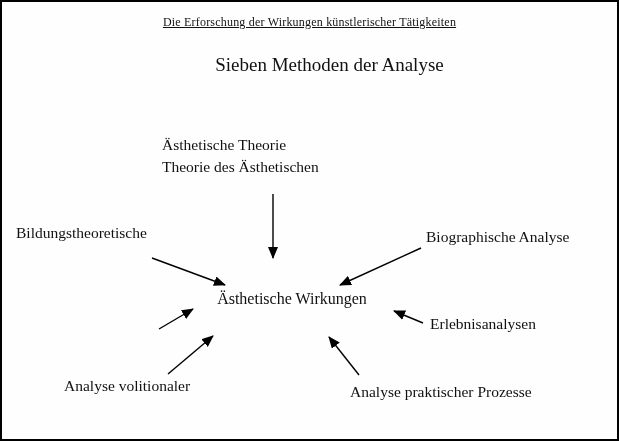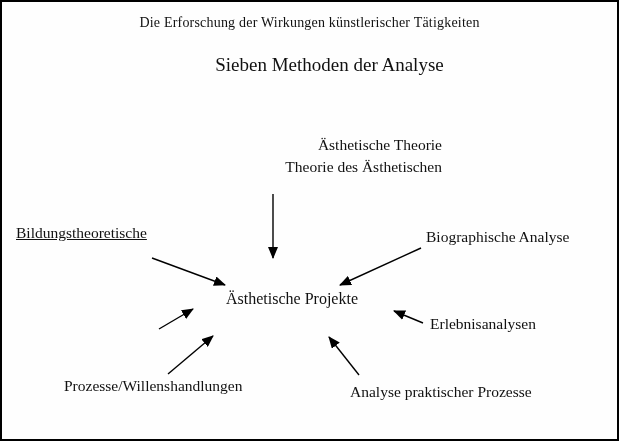--- a/index.html
+++ b/index.html
@@ -15,22 +15,23 @@
     background: #fefefe;
     color: #111111;
     overflow: hidden;
   }
   .title {
     position: absolute;
     top: 13px;
     left: 0;
     width: 100%;
     text-align: center;
-    font-size: 14px;
+    font-size: 12px;
     letter-spacing: 0.2px;
+    text-decoration: underline;
   }
   .subtitle {
     position: absolute;
     top: 52px;
     left: 0;
     width: 100%;
     text-align: center;
     font-size: 19px;
     padding-left: 40px;
   }
@@ -38,23 +39,23 @@
     position: absolute;
     font-size: 15.5px;
     line-height: 22px;
     white-space: nowrap;
   }
   .node span { display: block; }
   .node-theory {
     top: 132px;
     left: 160px;
     width: 280px;
-    text-align: right;
+    text-align: left;
   }
-  .node-bildung   { top: 220px; left: 14px; text-decoration: underline; }
+  .node-bildung   { top: 220px; left: 14px; }
   .node-biograph  { top: 224px; left: 424px; }
   .node-center {
     top: 286px;
     left: 170px;
     width: 240px;
     text-align: center;
     font-size: 16px;
   }
   .node-transfer  { top: 311px; left: 14px; }
   .node-erlebnis  { top: 311px; left: 428px; }
@@ -87,30 +88,30 @@
 
   <div class="node node-bildung">
     <span>Bildungstheoretische</span>
   </div>
 
   <div class="node node-biograph">
     <span>Biographische Analyse</span>
   </div>
 
   <div class="node node-center">
-    <span>Ästhetische Projekte</span>
+    <span>Ästhetische Wirkungen</span>
   </div>
 
 
   <div class="node node-erlebnis">
     <span>Erlebnisanalysen</span>
   </div>
 
   <div class="node node-volitional">
-    <span>Prozesse/Willenshandlungen</span>
+    <span>Analyse volitionaler</span>
   </div>
 
   <div class="node node-praktisch">
     <span>Analyse praktischer Prozesse</span>
   </div>
 
   <svg class="arrows" viewBox="0 0 619 441">
     <defs>
       <marker id="ah" markerUnits="userSpaceOnUse" markerWidth="12" markerHeight="10" refX="11" refY="5" orient="auto">
         <path d="M0,0 L12,5 L0,10 z" fill="#000000"></path>

